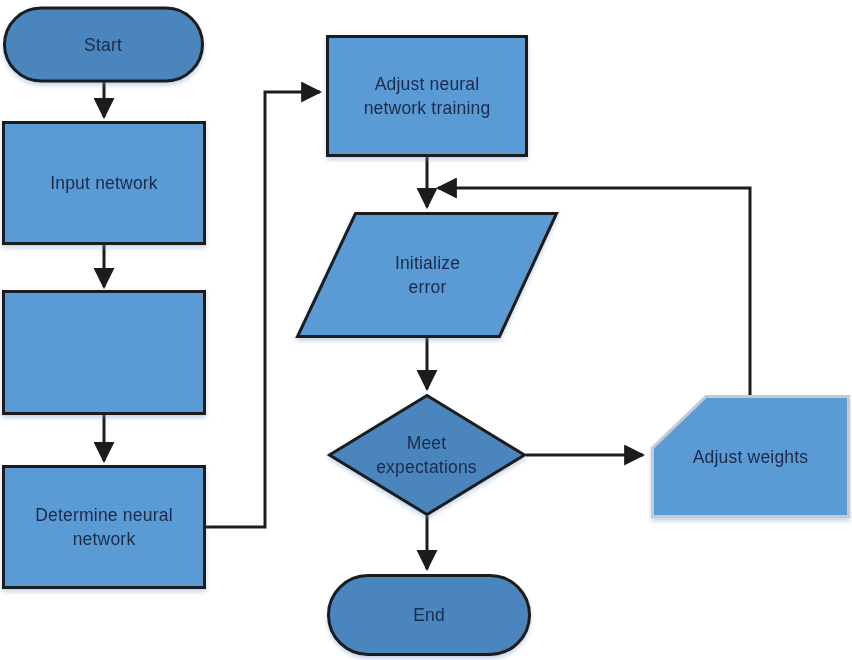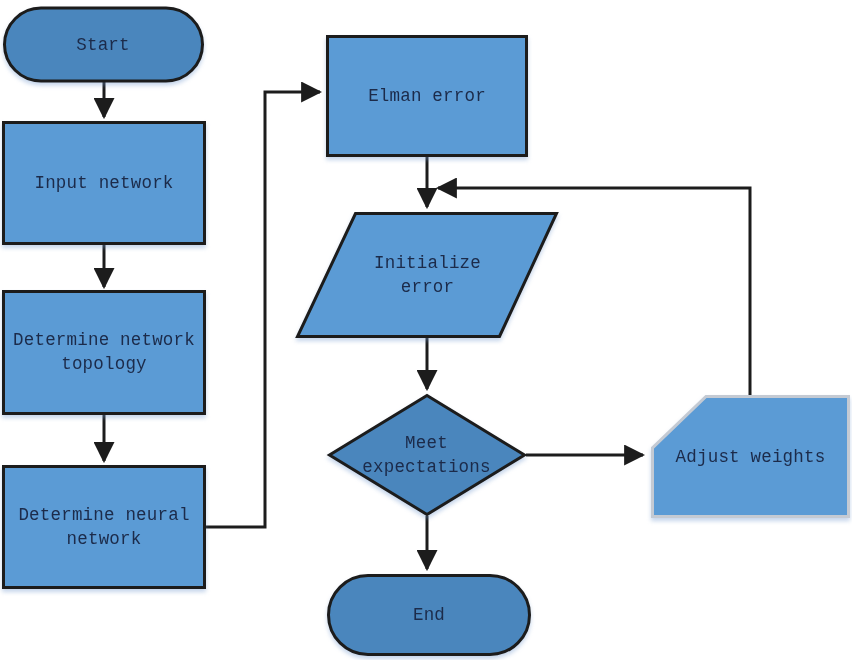--- a/index.html
+++ b/index.html
@@ -1,18 +1,18 @@
 <!DOCTYPE html>
 <html style="--background: #ffffff; --process-fill: #5b9bd5; --terminator-fill: #4a86bd; --decision-fill: #4a86bd; --border: #1c1c1c; --adjust-border: #c4cad3; --connector: #1c1c1c; --text: #1c2b4a;"><head>
 <meta charset="utf-8">
 <style>
   html,body{margin:0;padding:0;background:#ffffff;}
   .canvas{
     position:relative;width:852px;height:660px;background:var(--background,#fff);
-    font-family:Liberation Mono, monospace;overflow:hidden;
+    font-family:Liberation Sans, sans-serif;overflow:hidden;
   }
   .canvas svg{position:absolute;left:0;top:0;}
   .shape{filter:drop-shadow(0 3px 2px rgba(110,150,205,0.40));}
   .label{
     position:absolute;display:flex;flex-direction:column;align-items:center;justify-content:center;
     text-align:center;color:var(--text,#1c2b4a);font-size:17.5px;line-height:24px;
     pointer-events:none;letter-spacing:0.2px;
   }
 </style>
 </head>
@@ -59,32 +59,29 @@
   </svg>
 
   <div class="label" style="left:4px;top:8px;width:198px;height:73px">
     <span>Start</span>
   </div>
 
   <div class="label" style="left:3px;top:122px;width:202px;height:122px">
     <span>Input network</span>
   </div>
 
-  <div class="label" style="left:3px;top:291px;width:202px;height:122px">
-    <span>Determine network</span>
-    <span>topology</span>
-  </div>
 
   <div class="label" style="left:3px;top:466px;width:202px;height:122px">
     <span>Determine neural</span>
     <span>network</span>
   </div>
 
   <div class="label" style="left:327px;top:36px;width:200px;height:120px">
-    <span>Elman error</span>
+    <span>Adjust neural</span>
+    <span>network training</span>
   </div>
 
   <div class="label" style="left:298px;top:213px;width:259px;height:124px">
     <span>Initialize</span>
     <span>error</span>
   </div>
 
   <div class="label" style="left:328px;top:395px;width:197px;height:120px">
     <span>Meet</span>
     <span>expectations</span>

